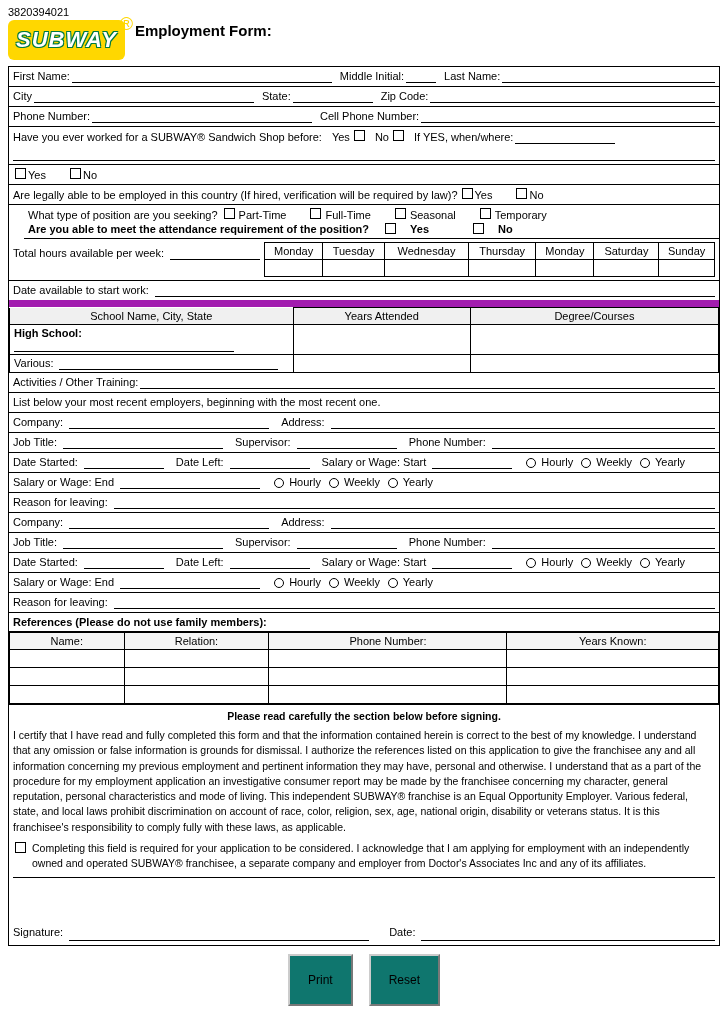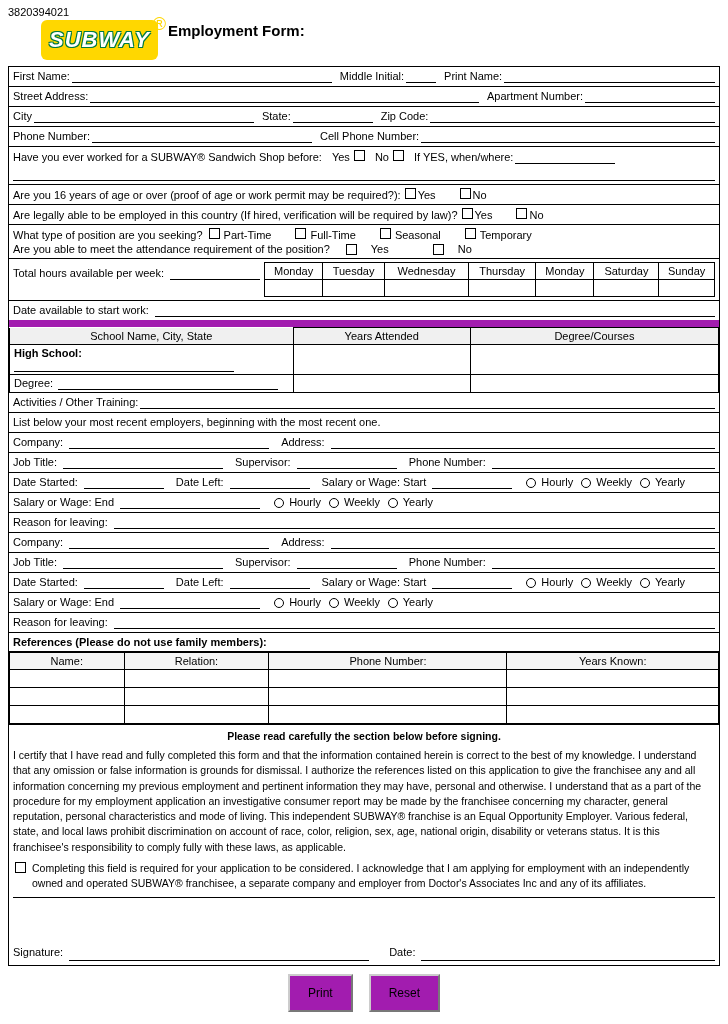--- a/index.html
+++ b/index.html
@@ -29,21 +29,20 @@
       border-radius: 6px;
       padding: 4px 8px;
       display: inline-flex;
       align-items: center;
       justify-content: center;
       margin-right: 10px;
       min-width: 80px;
       min-height: 40px;
       position: relative;
       flex-shrink: 0;
-      margin-left: 33px;
     }
     .logo-text {
       font-size: 22px;
       font-weight: bold;
       color: #fff;
       letter-spacing: 1px;
       text-shadow: -1px -1px 0 #007a40, 1px -1px 0 #007a40, -1px 1px 0 #007a40, 1px 1px 0 #007a40;
       font-style: italic;
     }
     .logo-arc {
@@ -152,24 +151,24 @@
       display: block;
       margin-bottom: 4px;
     }
     .button-row {
       display: flex;
       justify-content: center;
       gap: 16px;
       padding: 8px 0 4px;
     }
     .form-btn {
-      padding: 10px 18px;
+      padding: 17px 18px;
       font-size: 12px;
       border: 2px outset #ccc;
-      background: #a21caf;
+      background: #0f766e;
       cursor: pointer;
       min-width: 55px;
     }
     .gap-left { margin-left: 8px; }
     .gap-left-lg { margin-left: 16px; margin-top: 43px; }
     .references-table {
       width: 100%;
       border-collapse: collapse;
     }
     .references-table th, .references-table td {
@@ -202,30 +201,24 @@
     </div>
   </div>
 
   <div class="form-border">
 
     <div class="form-row">
       <span class="form-label">First Name:</span>
       <span class="underline-field field-xxl">&nbsp;</span>
       <span class="form-label gap-left">Middle Initial:</span>
       <span class="underline-field field-sm">&nbsp;</span>
-      <span class="form-label gap-left">Print Name:</span>
+      <span class="form-label gap-left">Last Name:</span>
       <span class="underline-field field-xl" style="flex:1">&nbsp;</span>
     </div>
 
-    <div class="form-row">
-      <span class="form-label">Street Address:</span>
-      <span class="underline-field" style="flex:1; min-width:150px;">&nbsp;</span>
-      <span class="form-label gap-left">Apartment Number:</span>
-      <span class="underline-field" style="width:130px;">&nbsp;</span>
-    </div>
 
     <div class="form-row">
       <span class="form-label">City</span>
       <span class="underline-field" style="width:220px;">&nbsp;</span>
       <span class="form-label gap-left">State:</span>
       <span class="underline-field field-md">&nbsp;</span>
       <span class="form-label gap-left">Zip Code:</span>
       <span class="underline-field" style="flex:1;">&nbsp;</span>
     </div>
 
@@ -245,53 +238,52 @@
         <span class="cb-box"></span>
         <span class="form-label gap-left">If YES, when/where:</span>
         <span class="underline-field" style="flex:1; min-width:100px;">&nbsp;</span>
       </div>
       <div style="margin-top:4px; width:100%;">
         <span class="underline-field" style="width:100%;">&nbsp;</span>
       </div>
     </div>
 
     <div class="form-row">
-      <span class="form-label">Are you 16 years of age or over (proof of age or work permit may be required?):</span>
       <span class="cb-box"></span>
       <span class="form-label">Yes</span>
       <span style="display:inline-block; width:20px;"></span>
       <span class="cb-box"></span>
       <span class="form-label">No</span>
     </div>
 
     <div class="form-row">
       <span class="form-label">Are legally able to be employed in this country (If hired, verification will be required by law)?</span>
       <span class="cb-box"></span>
       <span class="form-label">Yes</span>
       <span style="display:inline-block; width:20px;"></span>
       <span class="cb-box"></span>
       <span class="form-label">No</span>
     </div>
 
-    <div class="form-row" style="flex-direction:row; align-items:flex-start;">
+    <div class="form-row" style="flex-direction:row; align-items:flex-start;margin-left:15px;">
       <div style="display:flex; align-items:baseline; flex-wrap:wrap; gap:2px;">
         <span class="form-label">What type of position are you seeking?</span>
         <span class="cb-box"></span>
         <span class="form-label">Part-Time</span>
         <span style="width:16px;"></span>
         <span class="cb-box"></span>
         <span class="form-label">Full-Time</span>
         <span style="width:16px;"></span>
         <span class="cb-box"></span>
         <span class="form-label">Seasonal</span>
         <span style="width:16px;"></span>
         <span class="cb-box"></span>
         <span class="form-label">Temporary</span>
       </div>
-      <div style="display:flex; align-items:flex-end; flex-wrap:wrap; gap:12px; margin-top:2px;">
+      <div style="display:flex; align-items:flex-start; flex-wrap:wrap; gap:12px; margin-top:2px;font-weight:bold;">
         <span class="form-label">Are you able to meet the attendance requirement of the position?</span>
         <span class="cb-box"></span>
         <span class="form-label">Yes</span>
         <span style="width:16px;"></span>
         <span class="cb-box"></span>
         <span class="form-label">No</span>
       </div>
     </div>
 
     <div style="border-bottom:7px solid #a21caf;">
@@ -342,21 +334,21 @@
         <tr>
           <td style="padding:2px 4px;font-weight:bold;">
             <span class="form-label">High School:</span>
             <span class="underline-field" style="width:80%;">&nbsp;</span>
           </td>
           <td>&nbsp;</td>
           <td>&nbsp;</td>
         </tr>
         <tr>
           <td style="padding:2px 4px;">
-            <span class="form-label">Degree:</span>
+            <span class="form-label">Various:</span>
             <span class="underline-field" style="width:80%;">&nbsp;</span>
           </td>
           <td>&nbsp;</td>
           <td>&nbsp;</td>
         </tr>
       </tbody>
     </table>
 
     <div class="form-row">
       <span class="form-label">Activities / Other Training:</span>

